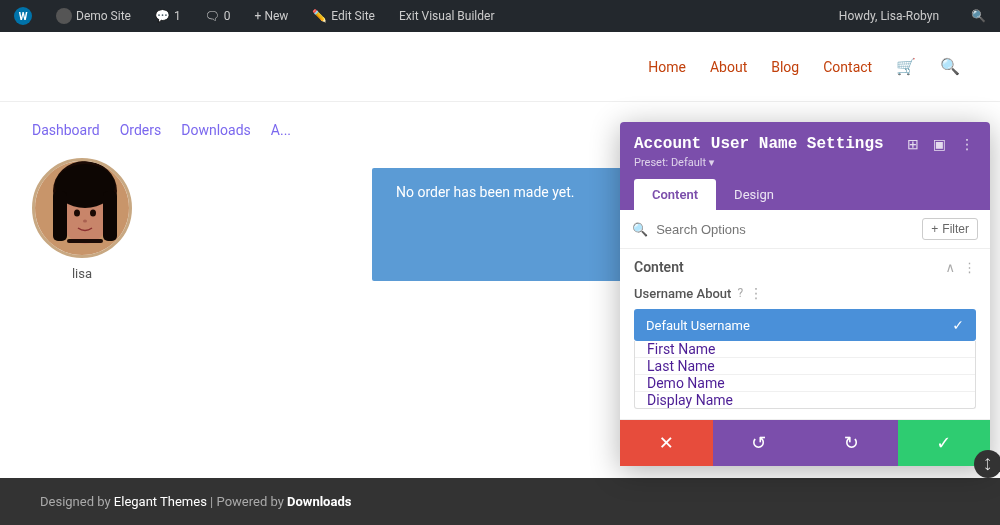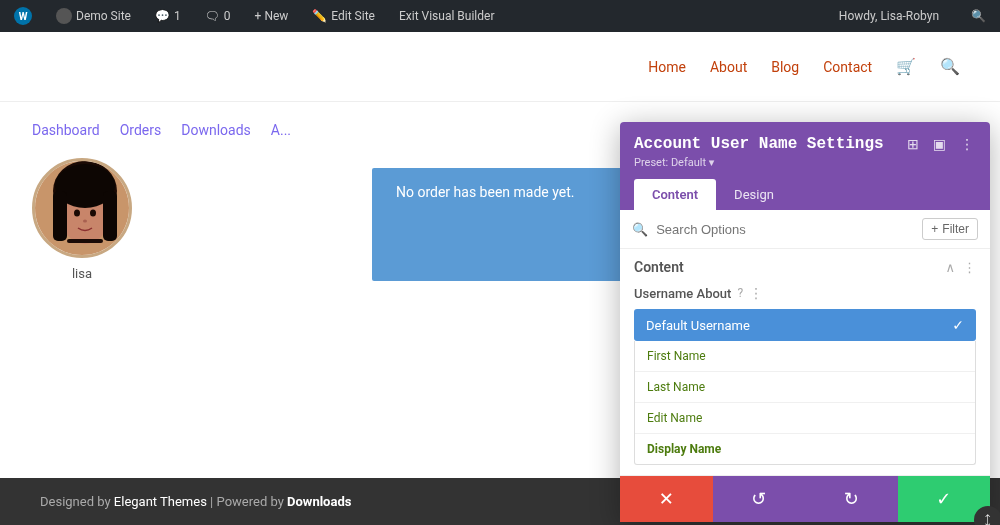--- a/index.html
+++ b/index.html
@@ -259,27 +259,27 @@
       font-size: 13px;
     }
     .dropdown-check { color: #fff; font-size: 14px; }
     .dropdown-options {
       background: #fff;
       border: 1px solid #ddd;
       border-top: none;
       border-radius: 0 0 3px 3px;
     }
     .dropdown-option {
-      padding: 8px 12px;
-      font-size: 12px;
-      color: #4d7c0f;
+      padding: 0 12px;
+      font-size: 14px;
+      color: #4c1d95;
       cursor: pointer;
       border-bottom: 1px solid #f0f0f0;
     }
-    .dropdown-option:last-child { border-bottom: none; font-weight: bold; }
+    .dropdown-option:last-child { border-bottom: none; }
 
     
     .panel-footer {
       display: flex;
       border-top: 1px solid #eee;
     }
     .panel-footer-btn {
       flex: 1;
       padding: 12px;
       border: none;
@@ -476,21 +476,21 @@
           <span class="dropdown-check">✓</span>
         </div>
         <div class="dropdown-options">
           <div class="dropdown-option">
             <span>First Name</span>
           </div>
           <div class="dropdown-option">
             <span>Last Name</span>
           </div>
           <div class="dropdown-option">
-            <span>Edit Name</span>
+            <span>Demo Name</span>
           </div>
           <div class="dropdown-option">
             <span>Display Name</span>
           </div>
         </div>
       </div>
 
       <div class="panel-footer">
         <button class="panel-footer-btn cancel">
           <span>✕</span>

